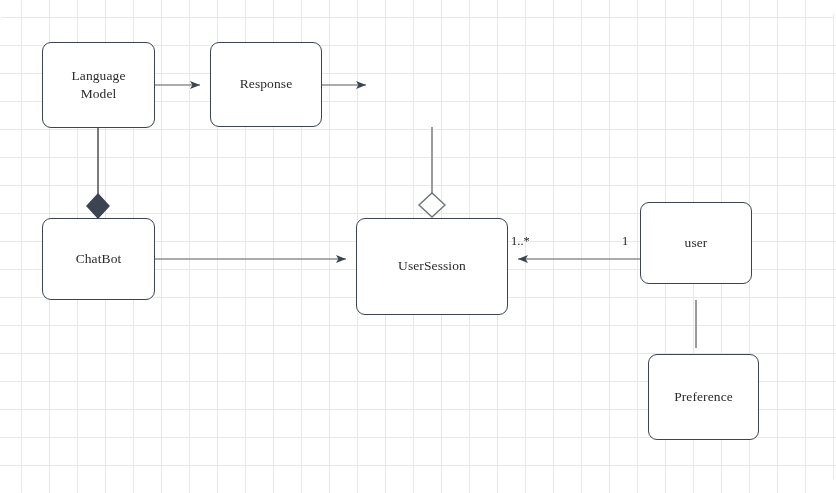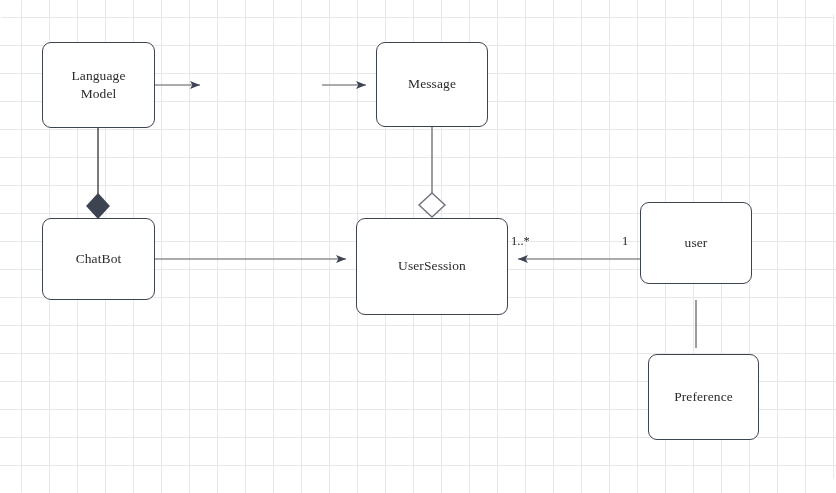--- a/index.html
+++ b/index.html
@@ -101,24 +101,24 @@
     <g>
       <line x1="696" y1="300" x2="696" y2="348" stroke="#9b9b9b" stroke-width="2"></line>
     </g>
   </svg>
 
   <div class="node" style="left:42px; top:42px; width:113px; height:86px;">
     <span>Language
 Model</span>
   </div>
 
+  <div class="node" style="left:210px; top:42px; width:112px; height:85px;">
+    <span>Response</span>
+  </div>
 
-  <div class="node" style="left:376px; top:42px; width:112px; height:85px;">
-    <span>Message</span>
-  </div>
 
   <div class="node" style="left:42px; top:218px; width:113px; height:82px;">
     <span>ChatBot</span>
   </div>
 
   <div class="node" style="left:356px; top:218px; width:152px; height:97px;">
     <span>UserSession</span>
   </div>
 
   <div class="node" style="left:640px; top:202px; width:112px; height:82px;">

